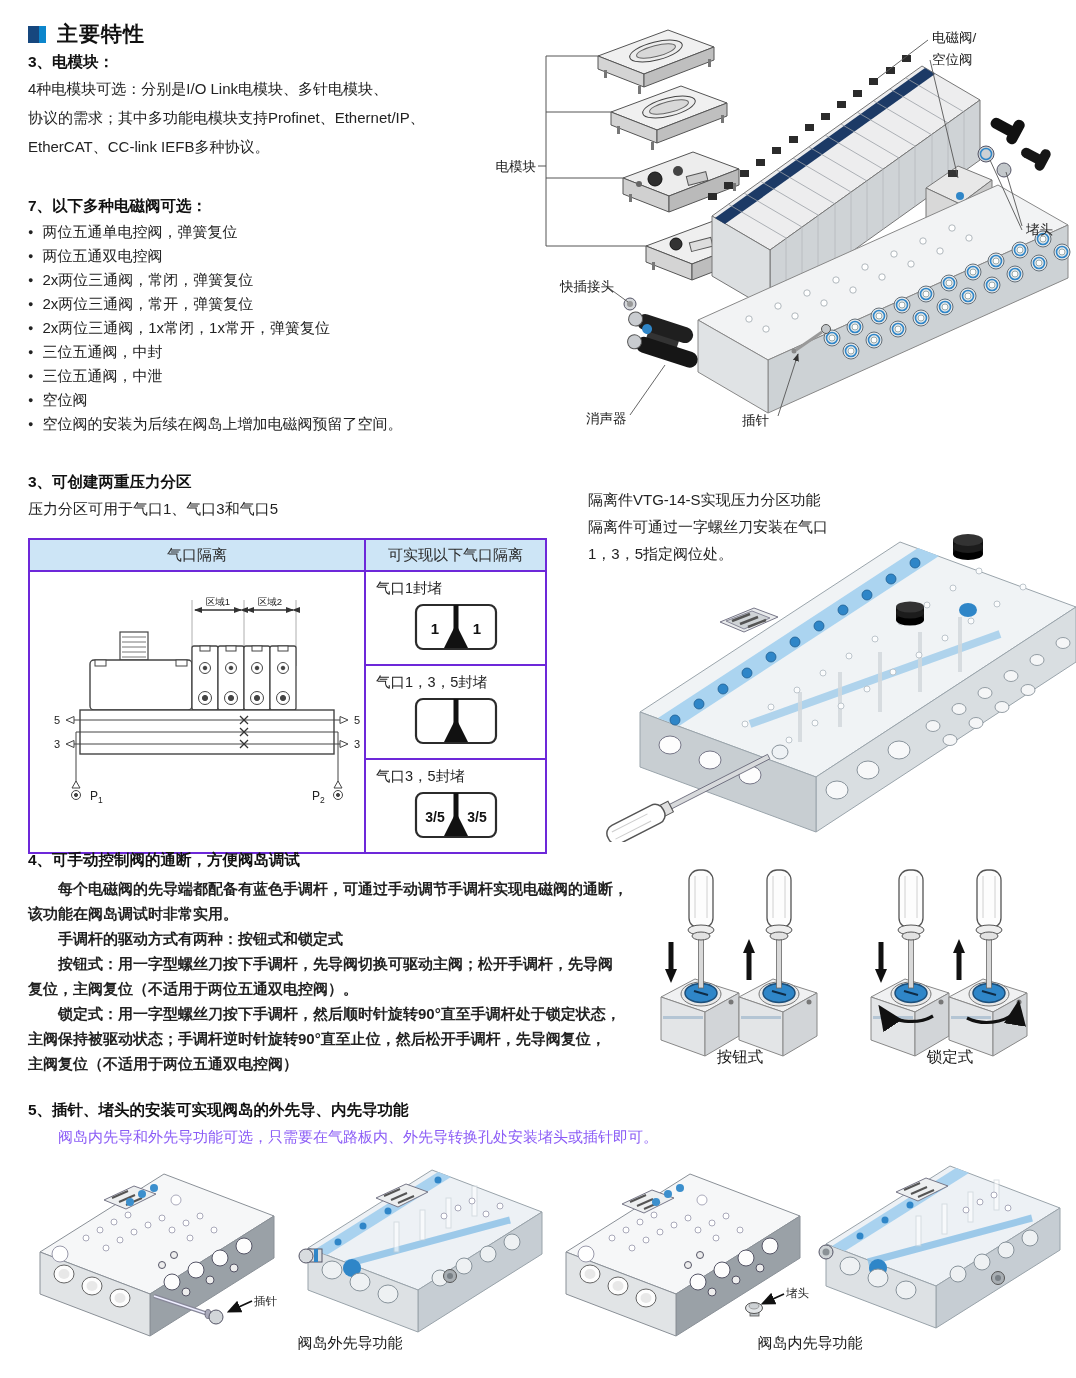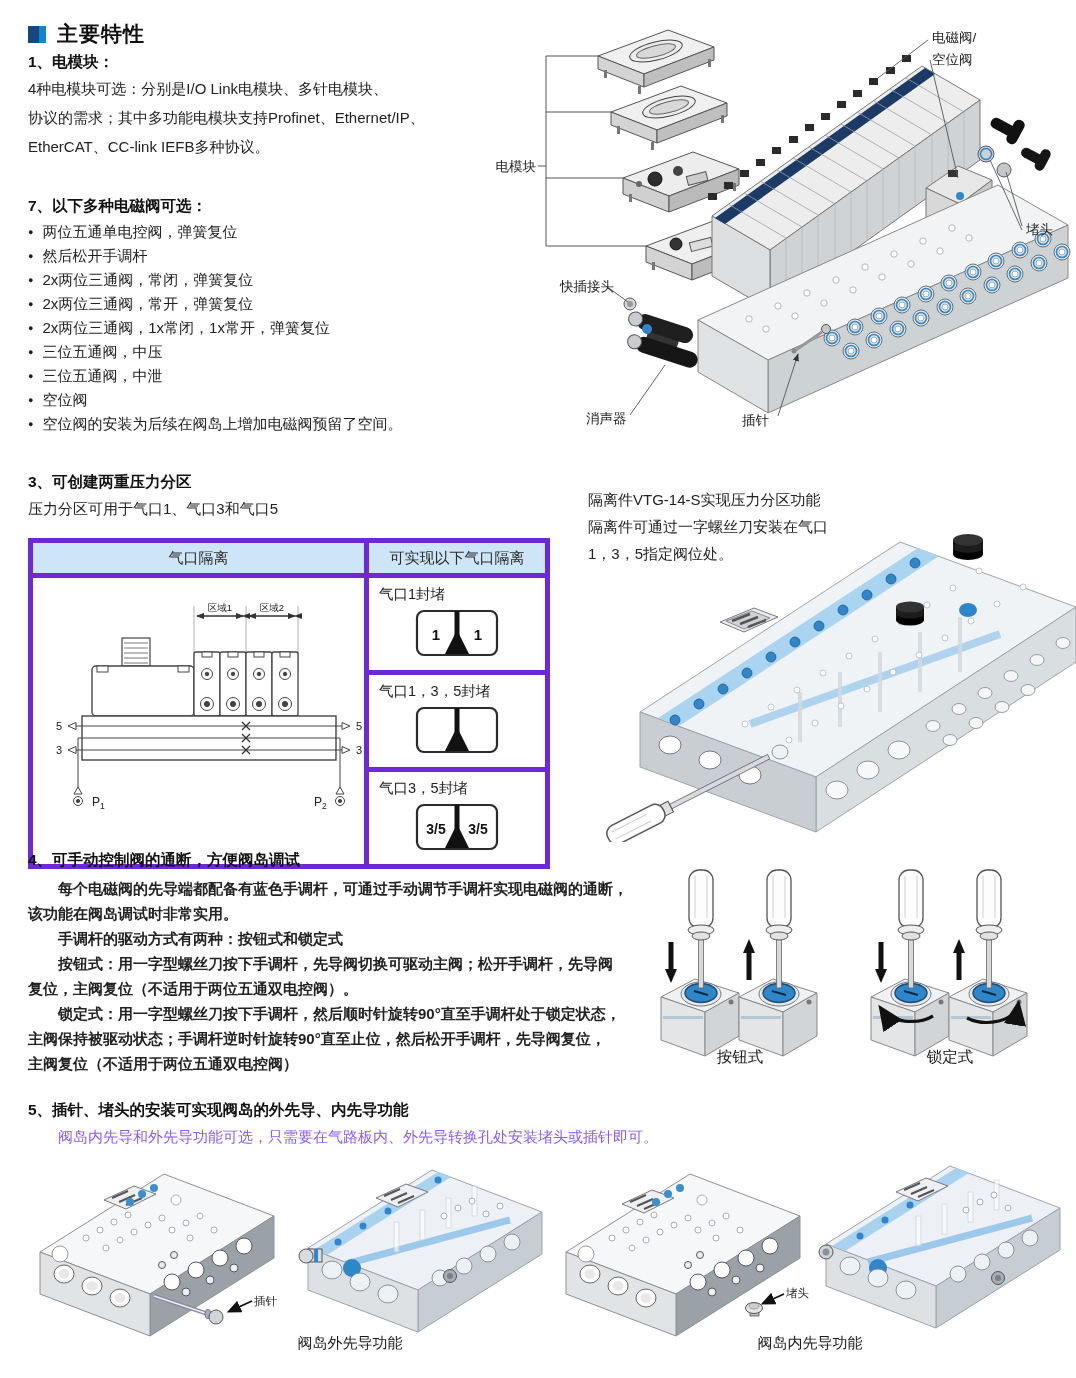--- a/index.html
+++ b/index.html
@@ -13,63 +13,63 @@
   .sq{width:18px;height:17px;background:linear-gradient(90deg,#16477e 0 60%,#0c86cc 60% 100%);}
   .sec-h{font-size:15.5px;font-weight:700;color:#111;}
   .body-t{font-size:15px;line-height:29px;color:#222;}
   .body-t4{font-size:15px;line-height:25px;color:#222;width:660px;font-weight:bold;}
   .ind{text-indent:2em;}
   .bullets{font-size:15px;color:#222;}
   .bullet{height:24px;line-height:24px;display:flex;align-items:flex-end;}
   .bullet::before{content:"●";font-size:9px;margin-right:9px;color:#222;}
   .note-t{font-size:15px;line-height:27px;color:#222;}
   table.ptable{border-collapse:collapse;table-layout:fixed;}
-  table.ptable td,table.ptable th{border:5px solid #6d28d9;vertical-align:top;padding:0;}
+  table.ptable td,table.ptable th{border:2px solid #6d28d9;vertical-align:top;padding:0;}
   table.ptable th{background:#cde5f6;font-weight:400;font-size:15px;color:#2a2a2a;height:30px;text-align:center;vertical-align:middle;}
   .cell-label{font-size:14.5px;color:#222;padding:7px 0 0 10px;}
   .icon-wrap{text-align:center;padding:2px 0 6px 0;}
   .cap{font-size:15px;color:#1b1b1b;text-align:center;width:200px;}
   svg text{font-family:"Liberation Sans","DejaVu Sans",sans-serif;}
 </style>
 </head>
 <body>
 
 <div class="abs" style="left:28px;top:20px;">
   <div style="display:flex;align-items:center;gap:11px;">
     <div class="sq"></div>
     <div class="h-title">主要特性</div>
   </div>
 </div>
 
-<div class="abs sec-h" style="left:28px;top:52px;">1、电模块：</div>
+<div class="abs sec-h" style="left:28px;top:52px;">3、电模块：</div>
 <div class="abs body-t" style="left:28px;top:74px;">
   <div>4种电模块可选：分别是I/O Link电模块、多针电模块、</div>
   <div>协议的需求；其中多功能电模块支持Profinet、Ethernet/IP、</div>
   <div>EtherCAT、CC-link IEFB多种协议。</div>
 </div>
 
 <div class="abs sec-h" style="left:28px;top:196px;">7、以下多种电磁阀可选：</div>
 <div class="abs bullets" style="left:28px;top:220px;">
   <div class="bullet">
       <span>两位五通单电控阀，弹簧复位</span>
     </div>
   <div class="bullet">
-      <span>然后松开手调杆</span>
+      <span>两位五通双电控阀</span>
     </div>
   <div class="bullet">
       <span>2x两位三通阀，常闭，弹簧复位</span>
     </div>
   <div class="bullet">
       <span>2x两位三通阀，常开，弹簧复位</span>
     </div>
   <div class="bullet">
       <span>2x两位三通阀，1x常闭，1x常开，弹簧复位</span>
     </div>
   <div class="bullet">
-      <span>三位五通阀，中压</span>
+      <span>三位五通阀，中封</span>
     </div>
   <div class="bullet">
       <span>三位五通阀，中泄</span>
     </div>
   <div class="bullet">
       <span>空位阀</span>
     </div>
   <div class="bullet">
       <span>空位阀的安装为后续在阀岛上增加电磁阀预留了空间。</span>
     </div>

